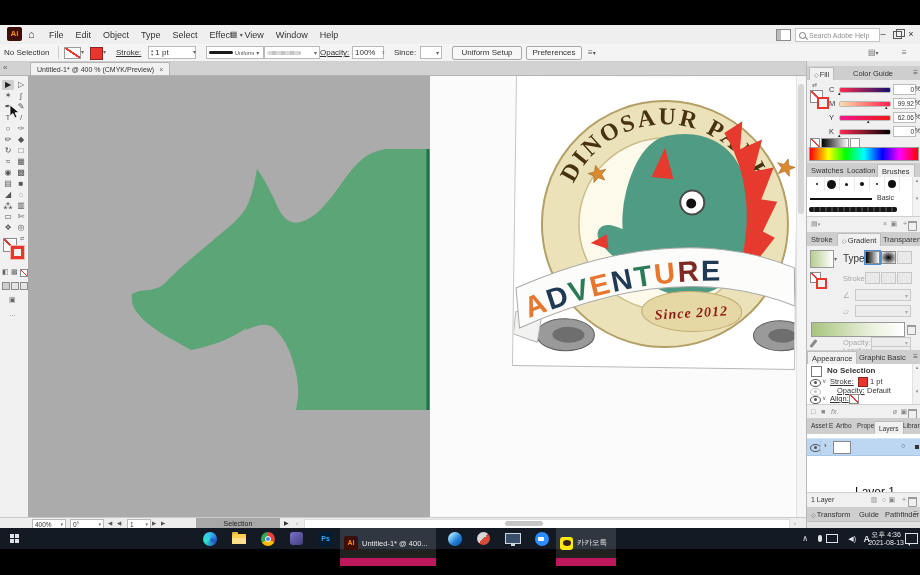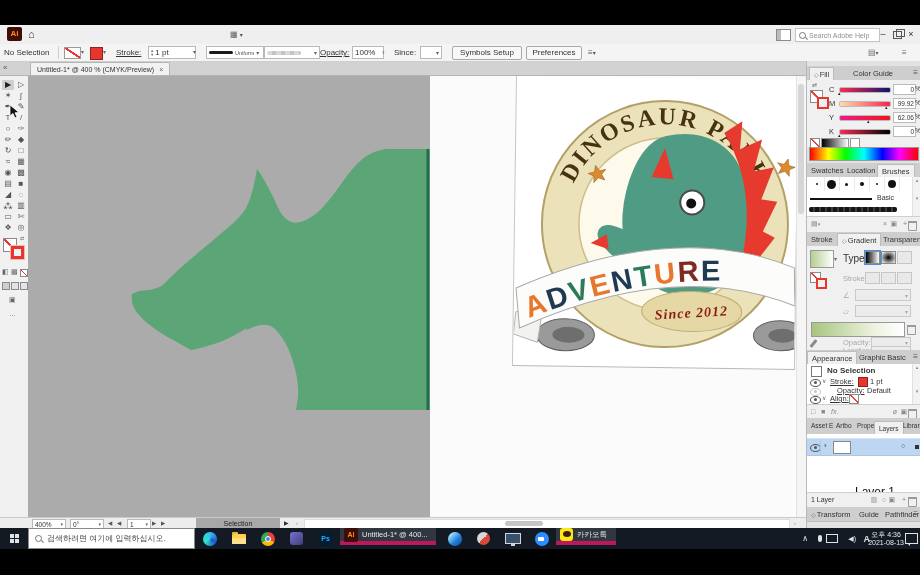--- a/index.html
+++ b/index.html
@@ -103,21 +103,21 @@
   .ti{top:0;width:29px;height:21px;display:flex;align-items:center;justify-content:center;}
   .edge{width:14px;height:14px;border-radius:50%;background:conic-gradient(#35c1f1,#2052cb,#30e3ca,#35c1f1);}
   .folder{width:14px;height:10px;background:#ffce4d;border-radius:1px;position:relative;}
   .folder:before{content:"";position:absolute;left:0;top:-2px;width:6px;height:2px;background:#e8b93c;border-radius:1px 1px 0 0;}
   .folder:after{content:"";position:absolute;left:0;bottom:0;width:14px;height:6px;background:#ffe08a;}
   .chrome{width:14px;height:14px;border-radius:50%;background:conic-gradient(#ea4335 0 33%,#fbbc05 33% 66%,#34a853 66% 100%);position:relative;}
   .chrome:after{content:"";position:absolute;left:4px;top:4px;width:6px;height:6px;border-radius:50%;background:#4285f4;border:1px solid #fff;box-sizing:border-box;}
   .papp{width:13px;height:13px;border-radius:3px;background:linear-gradient(135deg,#7a6fd0,#3f3f7a);}
   .psq{width:14px;height:14px;border-radius:2px;background:#001d34;color:#31a8ff;font-size:7px;font-weight:bold;text-align:center;line-height:14px;}
   .aisq{width:14px;height:14px;border-radius:2px;background:#3d0d07;color:#ff8a1e;font-size:7px;font-weight:bold;text-align:center;line-height:14px;flex:none;}
-  .task{top:0;height:17px;display:flex;align-items:center;gap:4px;padding:0 4px;background:rgba(255,255,255,.13);border-bottom:4px solid #be185d;box-sizing:border-box;}
+  .task{top:0;height:38px;display:flex;align-items:center;gap:4px;padding:0 4px;background:rgba(255,255,255,.13);border-bottom:8px solid #be185d;box-sizing:border-box;}
   .task .tl{font-size:7.5px;color:#e8e8e8;white-space:nowrap;overflow:hidden;}
   .swoosh{width:14px;height:14px;border-radius:50%;background:linear-gradient(135deg,#9bdcff 20%,#1f7ed8 60%,#0b4e9e);}
   .rocket{width:13px;height:13px;border-radius:50%;background:linear-gradient(135deg,#d8d8d8 50%,#d84a3a 50%);}
   .monitor{width:14px;height:9px;border:1px solid #cfd6dd;background:#39506b;position:relative;}
   .monitor:after{content:"";position:absolute;left:5px;bottom:-3px;width:4px;height:2px;background:#cfd6dd;}
   .zoomapp{width:14px;height:14px;border-radius:50%;background:#2d8cff;position:relative;}
   .zoomapp:after{content:"";position:absolute;left:3px;top:5px;width:6px;height:4px;background:#fff;border-radius:1px;}
   .kakao{width:13px;height:13px;border-radius:3px;background:#ffe812;position:relative;flex:none;}
   .kakao:after{content:"";position:absolute;left:2.5px;top:3px;width:8px;height:6px;border-radius:50%;background:#3a1d1d;}
   .tray{position:absolute;top:0;height:21px;display:flex;align-items:center;color:#dfe3e8;}
@@ -128,20 +128,31 @@
   .tnotif:after{content:"";position:absolute;left:1px;bottom:-3px;border-left:3px solid transparent;border-top:3px solid #dfe3e8;}
 </style>
 </head>
 <body>
 
 <div class="screen">
 
   <div class="a titlebar">
     <div class="a ai-logo">Ai</div>
     <div class="a home">⌂</div>
+    <div class="a menus">
+      <span>File</span>
+      <span>Edit</span>
+      <span>Object</span>
+      <span>Type</span>
+      <span>Select</span>
+      <span>Effect</span>
+      <span>View</span>
+      <span>Window</span>
+      <span>Help</span>
+    </div>
     <div class="a appgrid"><span>▦</span> <span style="font-size:6px">▾</span></div>
     <div class="a wsicon"></div>
     <div class="a searchbox">
       <span class="mag"></span>
       <span class="ph">Search Adobe Help</span>
     </div>
     <div class="a winbtn" style="left:876px;">–</div>
     <div class="a restore-glyph"></div>
     <div class="a winbtn" style="left:904px;">×</div>
   </div>
@@ -170,21 +181,21 @@
     </div>
     <span class="a cb-lbl underl" style="left:320px;">Opacity:</span>
     <div class="a combo" style="left:352px;width:26px;">
         <span>100%</span>
       </div>
     <span class="a cb-lbl" style="left:382px;color:#666;">›</span>
     <span class="a cb-lbl" style="left:394px;">Since:</span>
     <div class="a combo" style="left:420px;width:16px;">
         <span style="font-size:6px;color:#666;margin-left:auto;">▾</span>
       </div>
-    <div class="a btn" style="left:452px;width:68px;">Symbols Setup</div>
+    <div class="a btn" style="left:452px;width:68px;">Uniform Setup</div>
     <div class="a btn" style="left:526px;width:54px;">Preferences</div>
     <span class="a cb-lbl" style="left:588px;color:#555;">≡<span style="font-size:6px;">▾</span></span>
     <span class="a cb-lbl" style="left:868px;color:#666;">▤<span style="font-size:6px;">▾</span></span>
     <span class="a cb-lbl" style="left:902px;color:#666;">≡</span>
   </div>
 
   <div class="a tabbar">
     <span class="a collapse">«</span>
     <div class="a doctab">
       <span>Untitled-1* @ 400 % (CMYK/Preview)</span>
@@ -520,24 +531,20 @@
 
   <div class="a taskbar">
     <div class="a tstart">
         <span class="wl">
           <i></i>
           <i></i>
           <i></i>
           <i></i>
         </span>
       </div>
-    <div class="a tsearch">
-      <span class="mag"></span>
-      <span class="ph">검색하려면 여기에 입력하십시오.</span>
-    </div>
     <div class="a ti" style="left:195px;">
         <span class="edge"></span>
       </div>
     <div class="a ti" style="left:224px;">
         <span class="folder"></span>
       </div>
     <div class="a ti" style="left:253px;">
         <span class="chrome"></span>
       </div>
     <div class="a ti" style="left:282px;">

